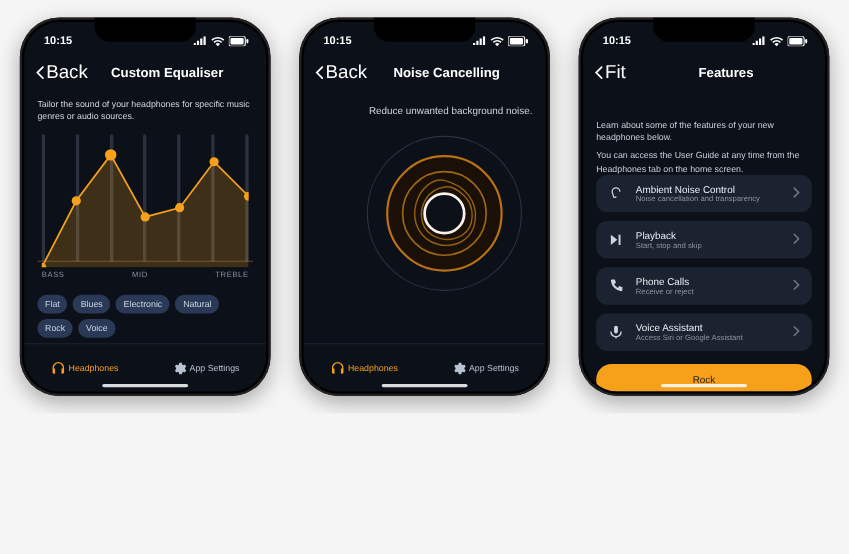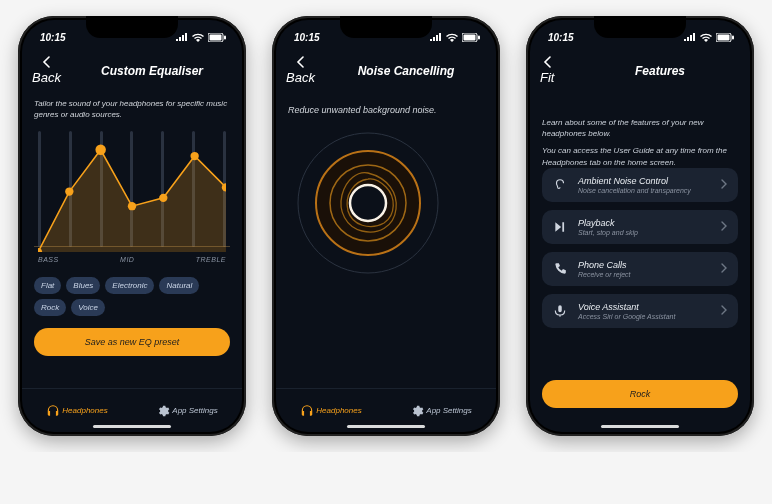--- a/index.html
+++ b/index.html
@@ -7,27 +7,26 @@
     background: #f5f5f5;
     font-family: -apple-system, BlinkMacSystemFont, "Segoe UI", sans-serif;
     display: flex;
     justify-content: center;
     align-items: flex-start;
     gap: 26px;
     padding: 16px;
   }
   .phone {
     width: 228px;
-    height: 420px;
+    height: 344px;
     background: #000;
     border-radius: 36px;
     position: relative;
     box-shadow: 0 0 0 2px #222 inset, 0 6px 18px rgba(0,0,0,.3);
     overflow: hidden;
-    font-style: italic;
   }
   .notch {
     position: absolute;
     top: 0; left: 50%;
     transform: translateX(-50%);
     width: 92px; height: 22px;
     background: #000;
     border-bottom-left-radius: 14px;
     border-bottom-right-radius: 14px;
     z-index: 5;
@@ -54,21 +53,21 @@
   .status-icons { display:flex; gap:4px; align-items:center; }
   .nav {
     display: flex;
     align-items: center;
     padding: 2px 10px 8px;
     position: relative;
     color: #fff;
   }
   .back-btn {
     display: flex; align-items: center; gap: 2px;
-    font-size: 13px; color:#fff; cursor:pointer;flex-direction:column;
+    font-size: 17px; color:#fff; cursor:pointer;
   }
   .nav-title {
     position: absolute; left: 0; right: 0;
     text-align: center;
     font-size: 12px; font-weight: 600; padding-left: 40px;
   }
   .content {
     flex: 1;
     padding: 6px 12px 8px;
     color: #d8dde5;
@@ -127,21 +126,21 @@
     align-items:center; justify-content:center;
     font-size:8px; gap:2px; cursor:pointer;
     color:#b9c2d0;
   }
   .tabbar .tab.active { color:#f7a11b; }
   .home-ind {
     position:absolute; bottom:4px; left:50%; transform:translateX(-50%);
     width:78px; height:3px; background:#fff; border-radius:2px; opacity:.85;
   }
   
-  .nc-wrap { margin-top:6px; text-align:left; }
+  .nc-wrap { margin-top:6px; text-align:right; }
   .nc-wrap .sub { font-size:9px; color:#d2d6dc; margin-bottom:8px; }
   .radio-group { margin-top:18px; display:flex; flex-direction:column; gap:18px; padding-left:6px; }
   .radio-item { display:flex; align-items:center; gap:8px; font-size:10px; color:#e6e9ee; cursor:pointer;}
   .radio {
     width:14px; height:14px; border-radius:50%;
     border:1.5px solid #9ba3af; position:relative;
   }
   .radio.sel { border-color:#f7a11b; }
   .radio.sel::after {
     content:""; position:absolute; inset:3px; border-radius:50%;

